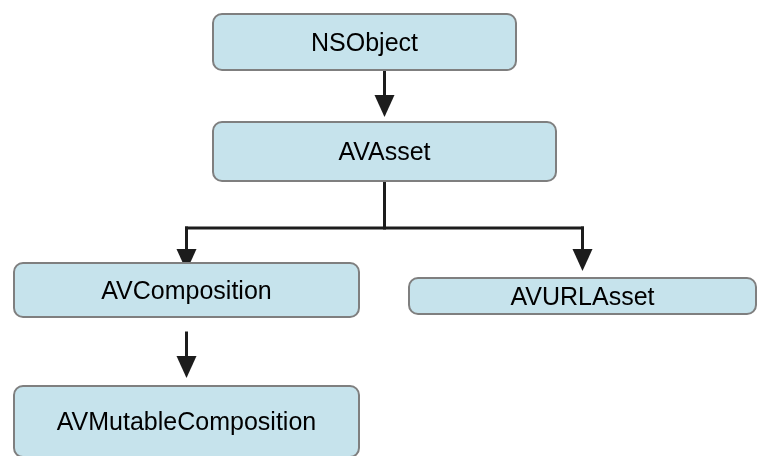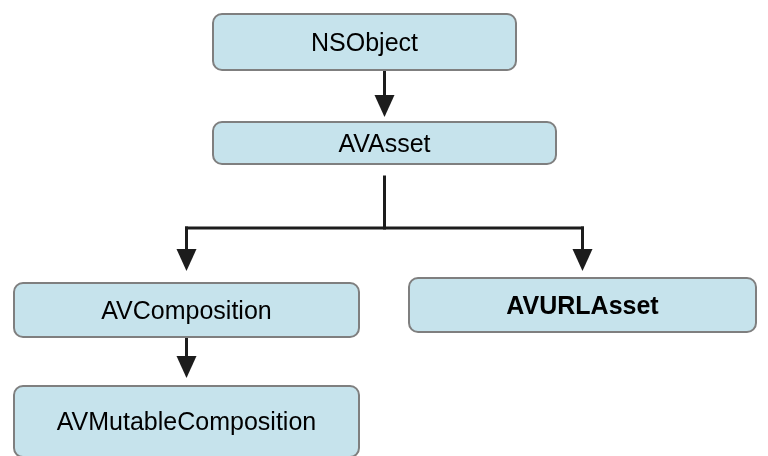--- a/index.html
+++ b/index.html
@@ -48,23 +48,23 @@
     border-radius: 10px;
     display: flex;
     align-items: center;
     justify-content: center;
     color: var(--text);
     font-size: 25px;
     line-height: 1;
     white-space: nowrap;
   }
   .n-nsobject             { left: 212px; top: 13px;  width: 305px; height: 58px; }
-  .n-avasset              { left: 212px; top: 121px; width: 345px; height: 44px; }
-  .n-avcomposition        { left: 13px;  top: 282px; width: 347px; height: 56px; justify-content: center; }
-  .n-avurlasset           { left: 408px; top: 277px; width: 349px; height: 56px; font-weight: bold; }
+  .n-avasset              { left: 212px; top: 121px; width: 345px; height: 61px; }
+  .n-avcomposition        { left: 13px;  top: 262px; width: 347px; height: 56px; justify-content: center; }
+  .n-avurlasset           { left: 408px; top: 277px; width: 349px; height: 38px; }
   .n-avmutablecomposition { left: 13px;  top: 385px; width: 347px; height: 73px; }
 </style>
 </head>
 <body>
 
 <div class="canvas">
 
   <svg class="connectors" viewBox="0 0 768 456" xmlns="http://www.w3.org/2000/svg">
 
     <g>

